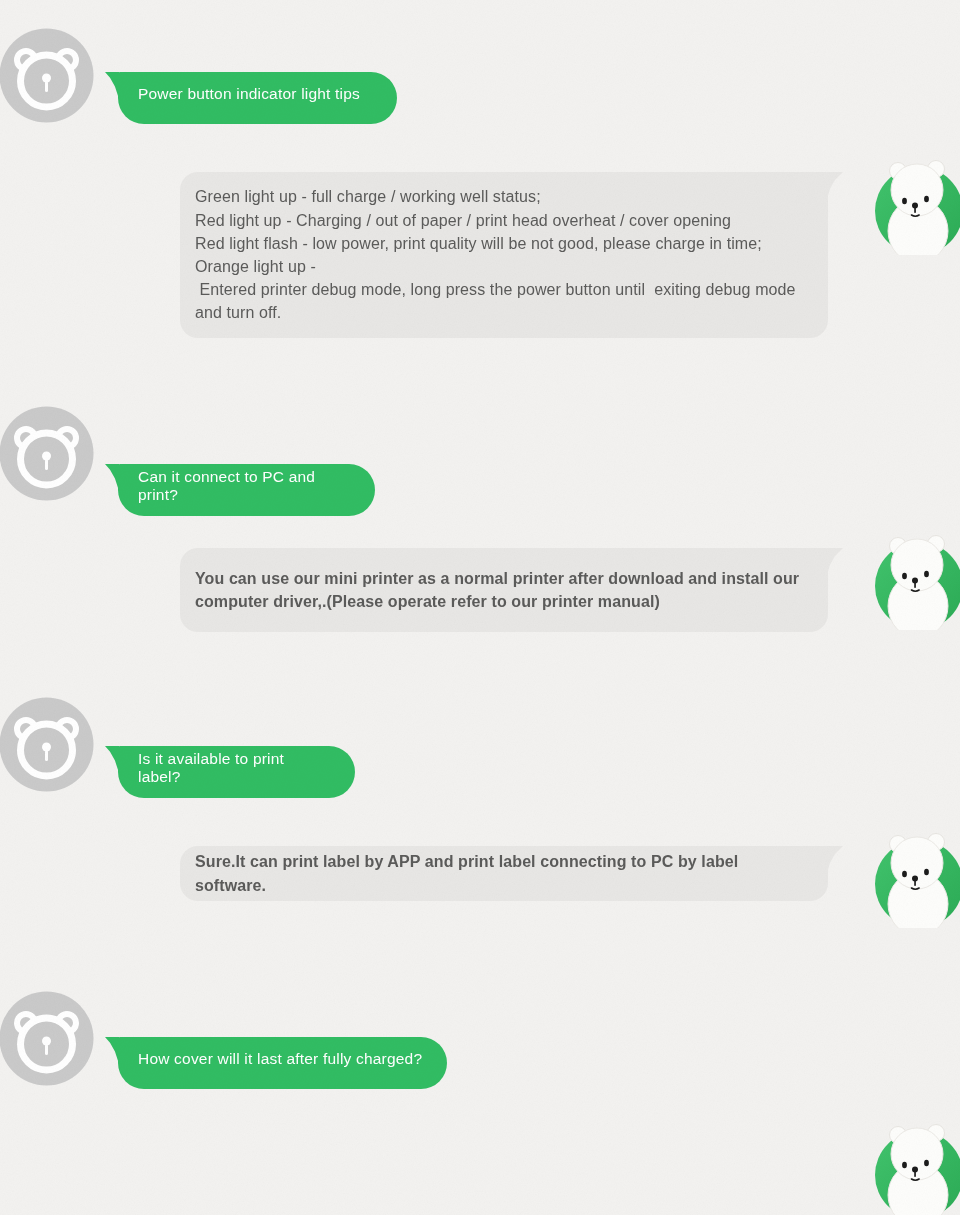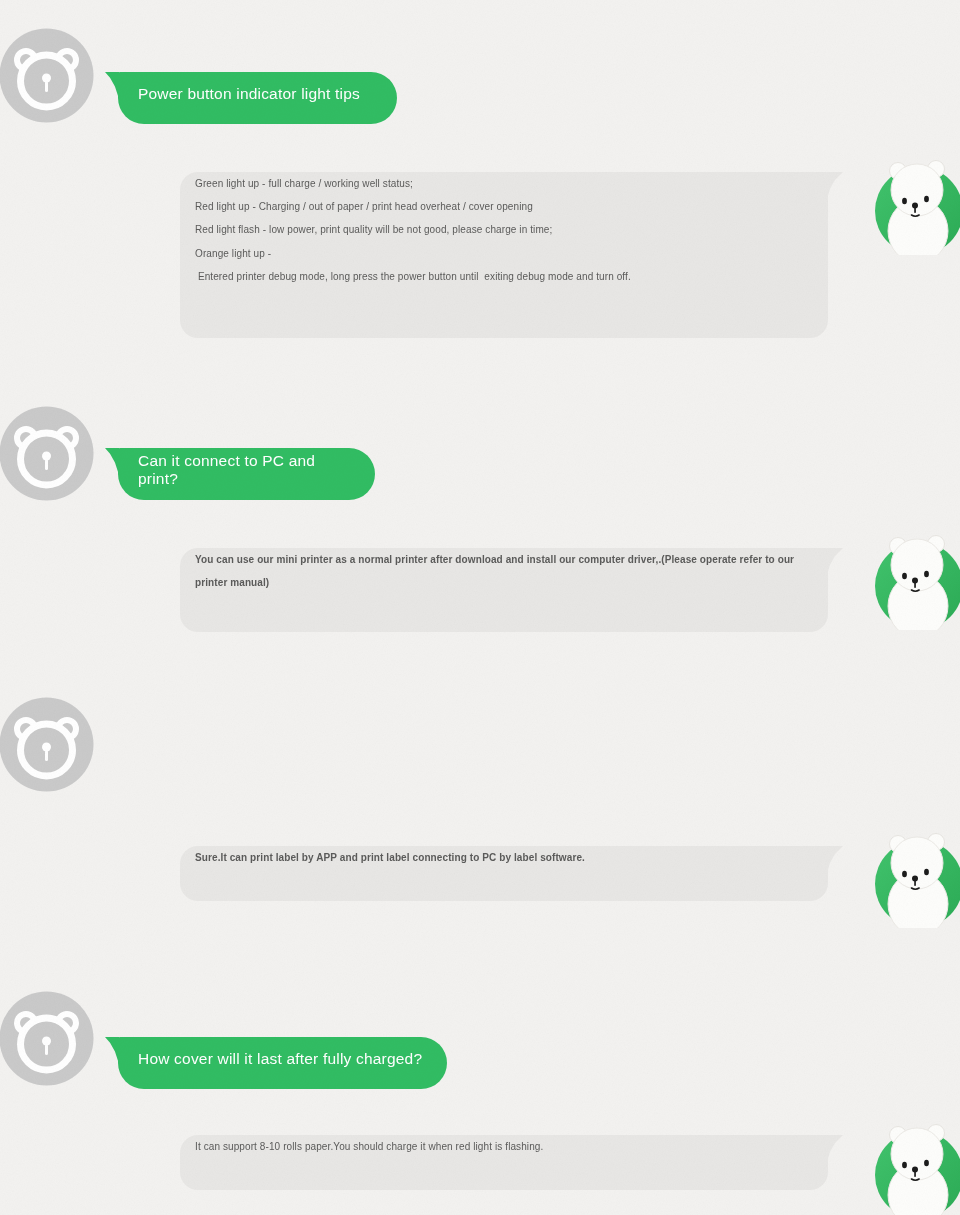--- a/index.html
+++ b/index.html
@@ -33,31 +33,31 @@
     padding:0 24px 8px 20px;box-sizing:border-box;
     color:#ffffff;font-size:15.5px;letter-spacing:.2px;
     z-index:2;
   }
   .q-bubble::before{
     content:"";position:absolute;left:-13px;top:0;width:14px;height:27px;
     background:#31bd63;
     clip-path:polygon(0 0,100% 0,100% 100%,71% 54%,36% 21%);
   }
   .q1{top:72px;width:279px;}
-  .q2{top:448px;width:257px;}
+  .q2{top:464px;width:257px;}
   .q3{top:746px;width:237px;}
   .q4{top:1037px;width:329px;}
   
   .a-bubble{
     position:absolute;left:180px;width:648px;
     background:#e8e7e5;
     border-radius:18px 2px 18px 18px;
-    display:flex;align-items:flex-start;
+    display:flex;align-items:center;
     padding:0 20px 0 15px;box-sizing:border-box;
-    color:#5b5b5a;font-size:10px;line-height:23.2px;letter-spacing:.1px;
+    color:#5b5b5a;font-size:16px;line-height:23.2px;letter-spacing:.1px;
     z-index:2;
   }
   .a-bubble::after{
     content:"";position:absolute;right:-15px;top:0;width:16px;height:27px;
     background:#e8e7e5;
     clip-path:polygon(0 0,100% 0,50% 30%,19% 62%,0 100%);
   }
   .a-bubble span{white-space:pre-wrap;display:block;}
   .a1{top:172px;height:166px;}
   .a2{top:548px;height:84px;font-weight:bold;}
@@ -127,35 +127,35 @@
   <div class="a-bubble a2">
     <span>You can use our mini printer as a normal printer after download and install our computer driver,.(Please operate refer to our printer manual)</span>
   </div>
   <svg class="avatar avatar-bot ba2" viewBox="0 0 100 100">
       <use href="#bot-bear" transform="translate(2,4)"></use>
     </svg>
 
   <svg class="avatar avatar-user ua3" viewBox="0 0 95 95">
       <use href="#user-bear"></use>
     </svg>
+  <div class="q-bubble q3">
+    <span>Is it available to print label?</span>
+  </div>
   <div class="a-bubble a3">
     <span>Sure.It can print label by APP and print label connecting to PC by label software.</span>
   </div>
   <svg class="avatar avatar-bot ba3" viewBox="0 0 100 100">
       <use href="#bot-bear" transform="translate(2,4)"></use>
     </svg>
 
   <svg class="avatar avatar-user ua4" viewBox="0 0 95 95">
       <use href="#user-bear"></use>
     </svg>
   <div class="q-bubble q4">
     <span>How cover will it last  after fully charged?</span>
-  </div>
-  <div class="a-bubble a4">
-    <span>It can support 8-10 rolls paper.You should charge it when red light is flashing.</span>
   </div>
   <svg class="avatar avatar-bot ba4" viewBox="0 0 100 100">
       <use href="#bot-bear" transform="translate(2,4)"></use>
     </svg>
 
   <svg class="grain">
     <filter id="grainF">
       <feTurbulence type="fractalNoise" baseFrequency="0.9" numOctaves="2" stitchTiles="stitch"></feTurbulence>
       <feColorMatrix type="saturate" values="0"></feColorMatrix>
     </filter>

